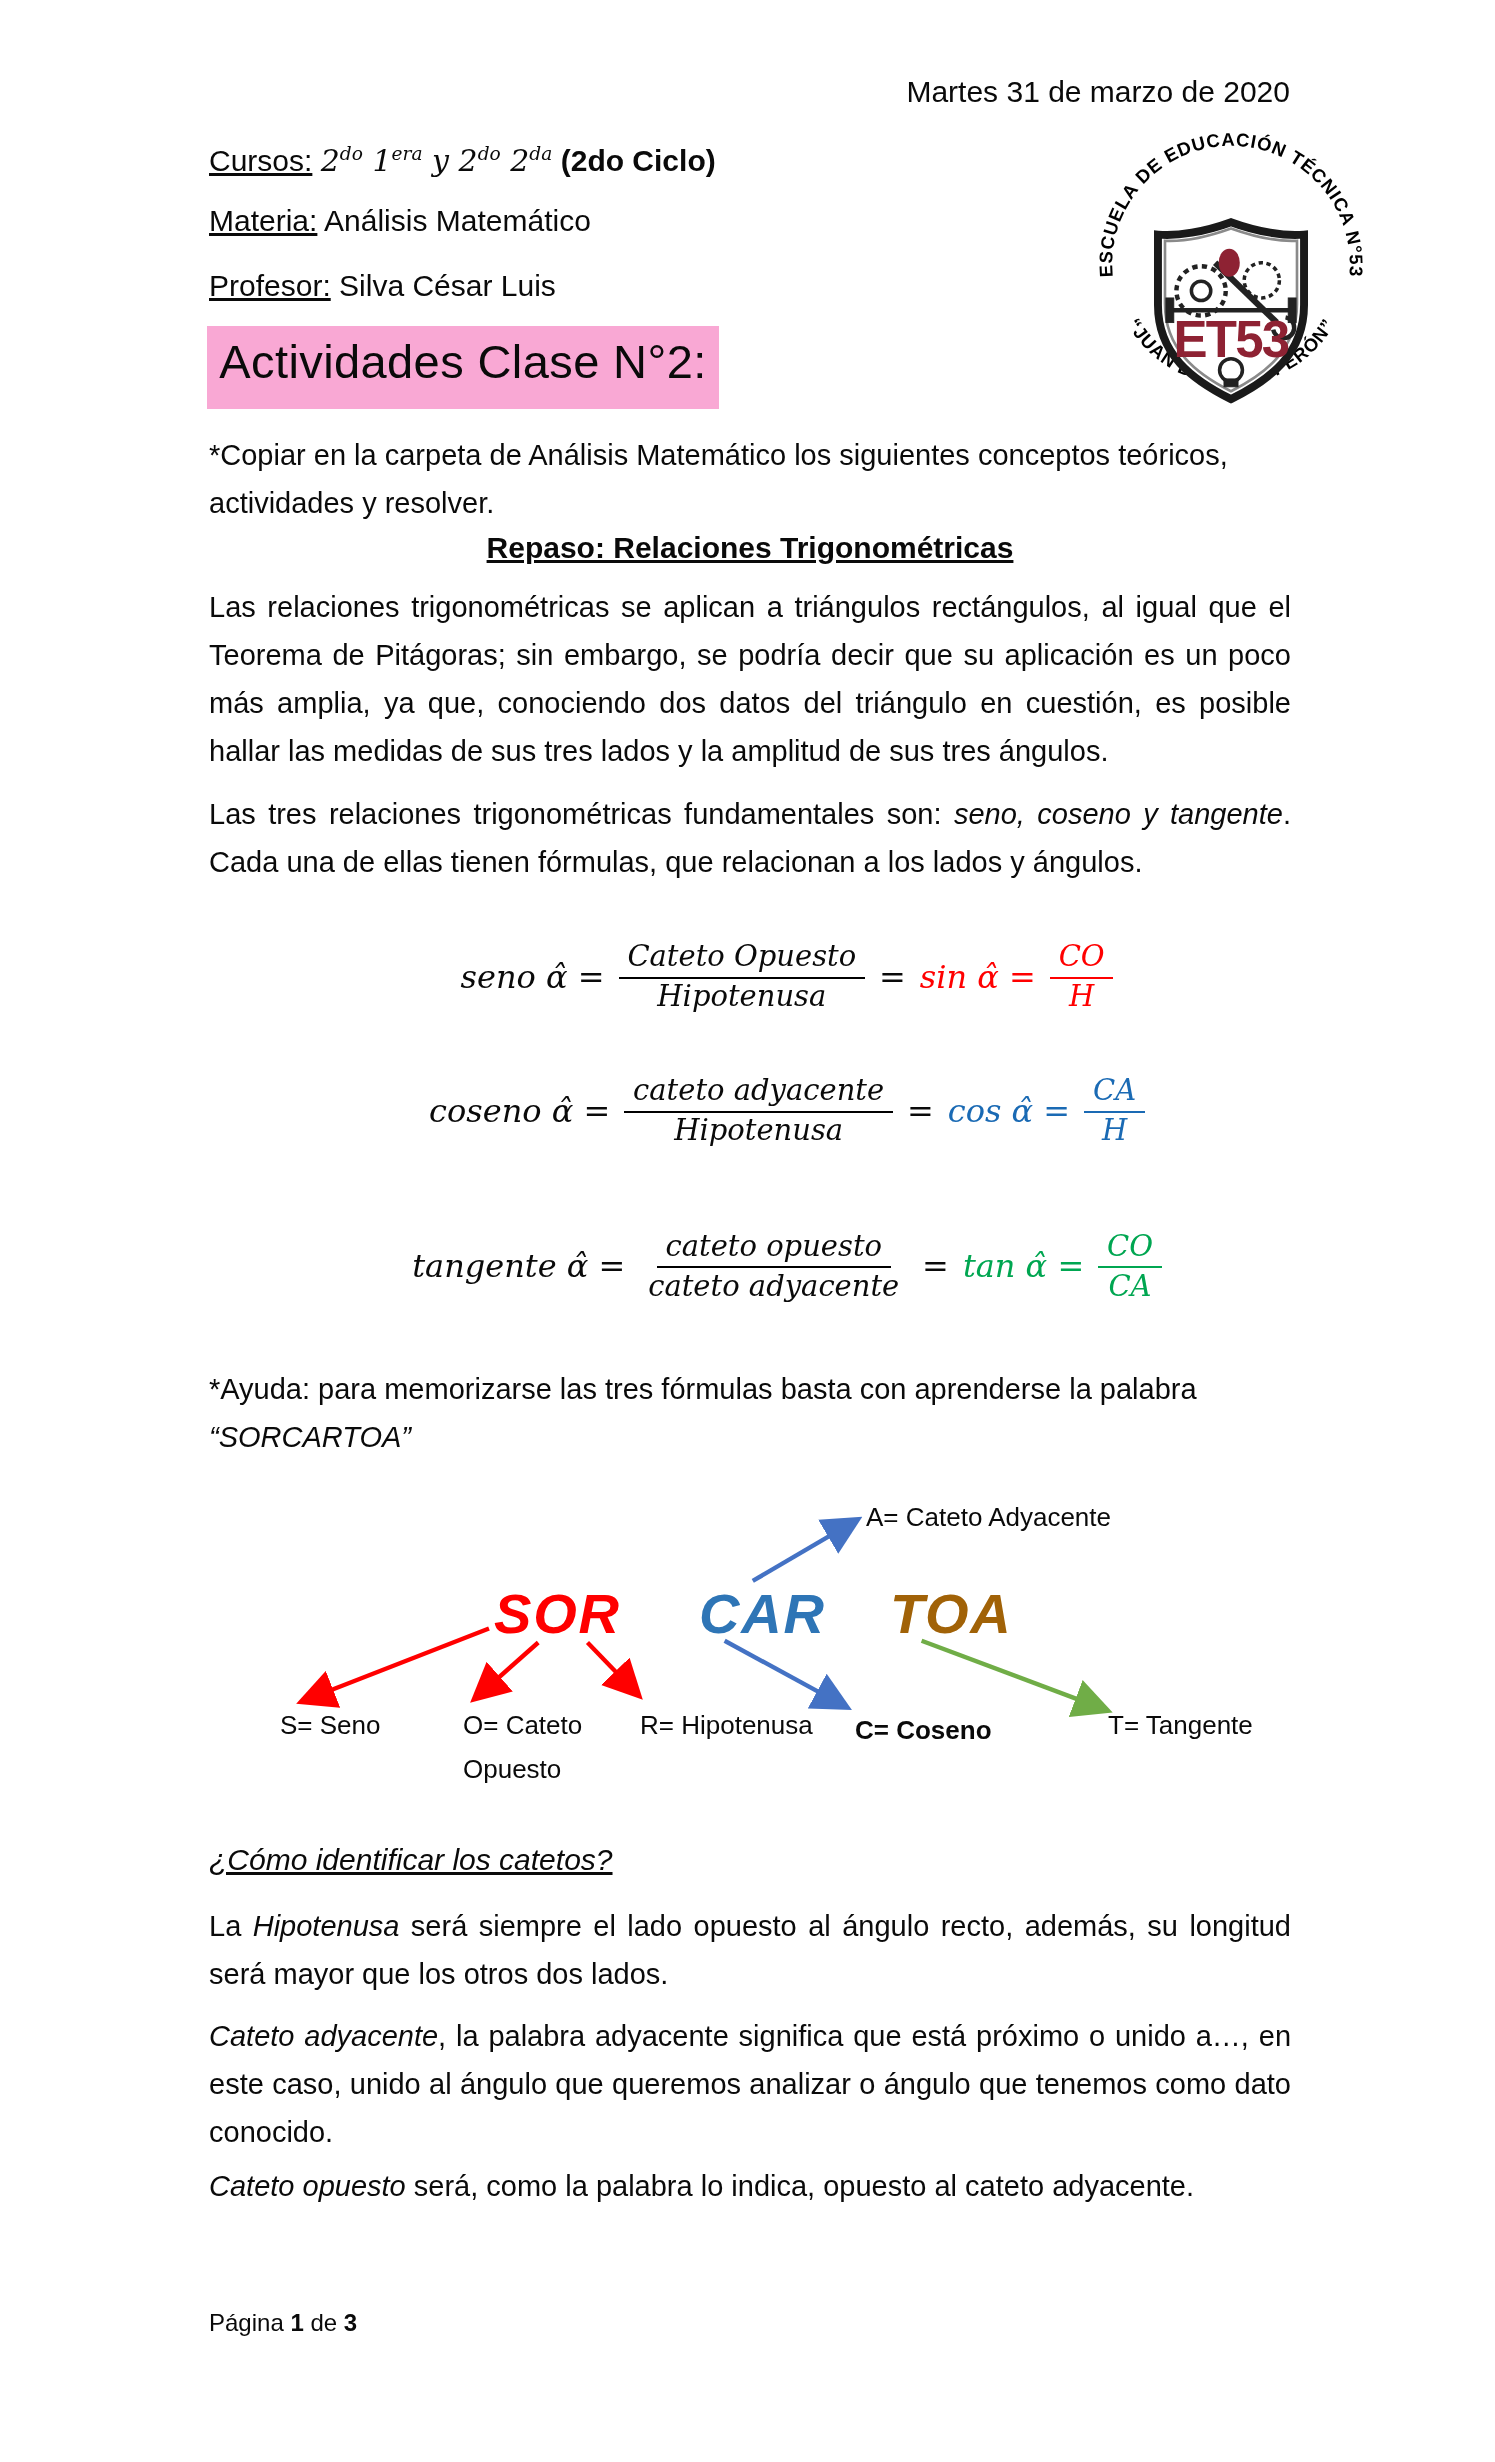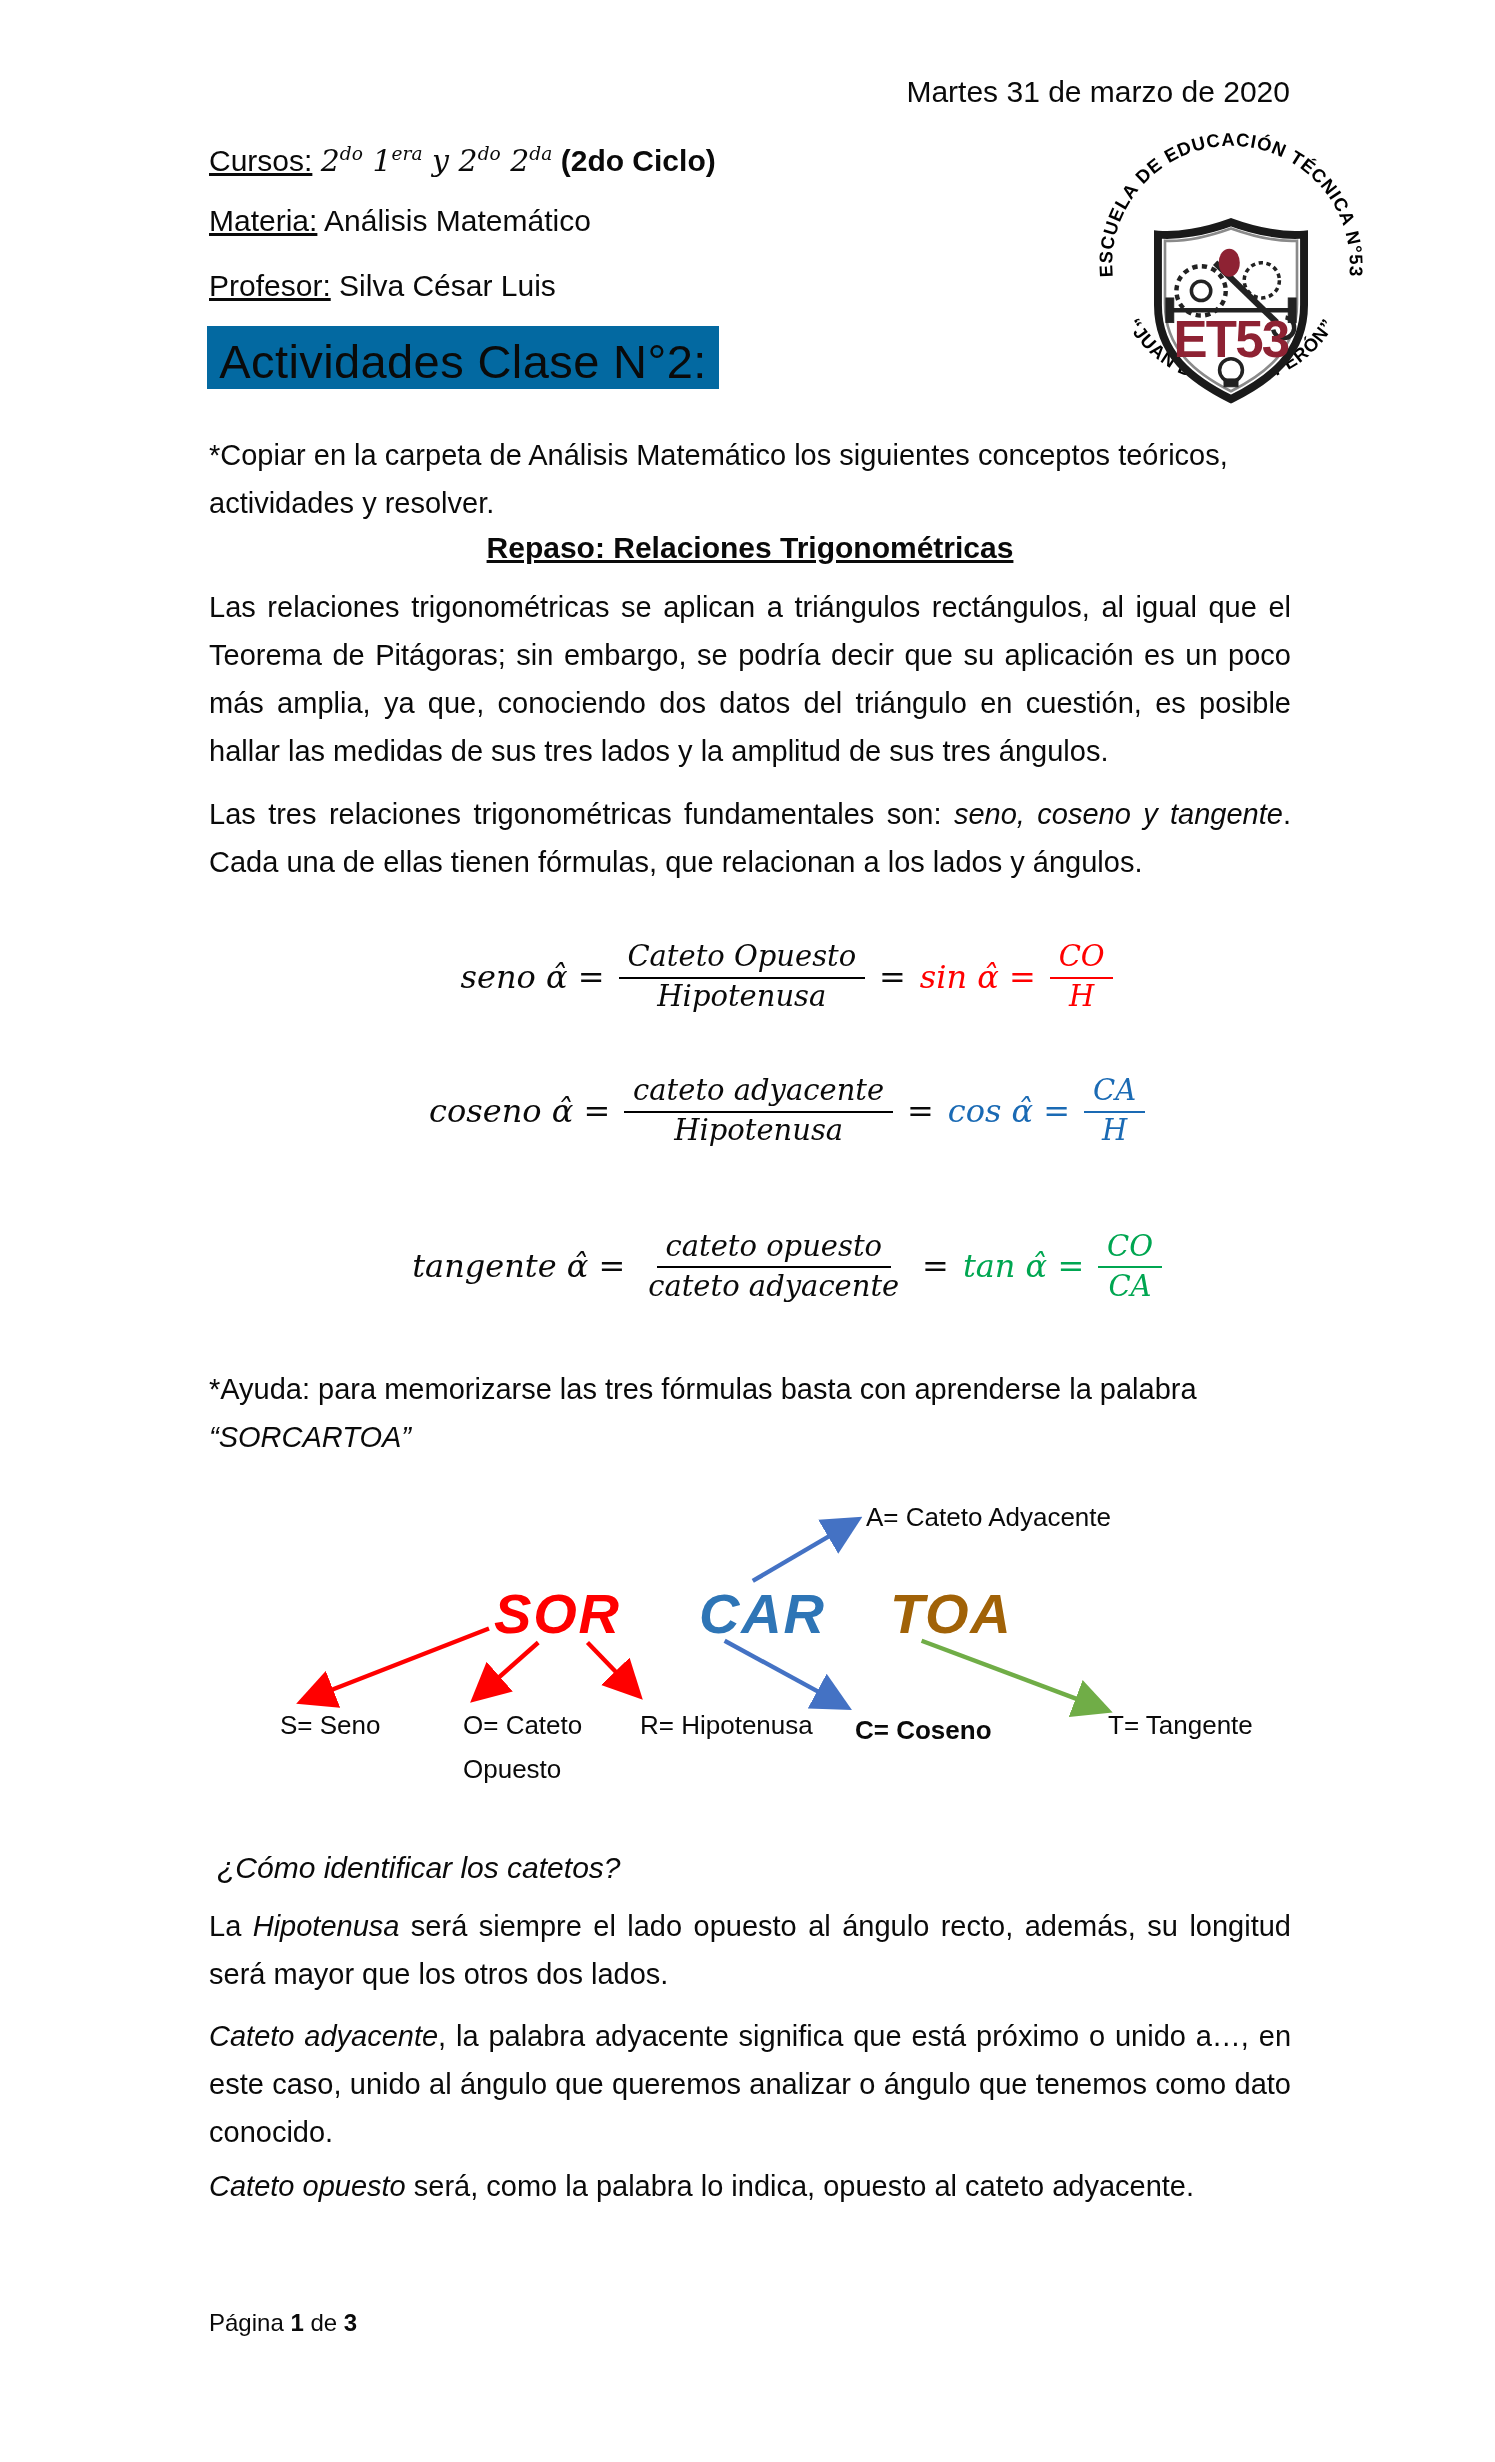--- a/index.html
+++ b/index.html
@@ -9,21 +9,21 @@
   .body-col{left:209px;width:1082px;}
   .txt{font-size:29px;line-height:48px;}
   .just{text-align:justify;}
   .und{text-decoration:underline;}
   .it{font-style:italic;}
   .b{font-weight:bold;}
   .date{top:74px;right:205px;font-size:30px;line-height:35px;}
   .hline{font-size:30px;line-height:39px;}
   .mathrun{font-family:"DejaVu Serif",serif;font-style:italic;}
   .mathrun sup{font-size:0.62em;}
-  .title-box{top:326px;left:207px;background:#0369a1;padding:0 12.3px;height:63px;
+  .title-box{top:326px;left:207px;background:#f9a8d4;padding:0 12.3px;height:83px;
              line-height:71px;font-size:47px;letter-spacing:0.4px;}
   .sec-head{top:531px;text-align:center;font-weight:bold;font-size:30px;}
   .formula{display:flex;align-items:center;justify-content:center;transform:translateX(37px);
            font-family:"DejaVu Serif",serif;font-style:italic;}
   .f-lhs{font-size:32px;margin-right:14px;}
   .frac{display:inline-block;text-align:center;font-size:29px;line-height:1.35;}
   .frac .num{padding:0 8.8px 3.5px 8.8px;border-bottom:2.6px solid #000;}
   .frac .den{padding:3.5px 8.8px 0 8.8px;}
   .f-eq{font-size:32px;margin:0 14px;}
   .f-red{color:#ff0000;}  .f-red .num{border-color:#ff0000;}
@@ -168,21 +168,21 @@
       </marker>
     </defs>
     <line x1="556" y1="1852" x2="346" y2="1934" stroke="#ff0000" stroke-width="5" marker-end="url(#ah-red)"></line>
     <line x1="612" y1="1868" x2="542" y2="1930" stroke="#ff0000" stroke-width="5" marker-end="url(#ah-red)"></line>
     <line x1="668" y1="1868" x2="724" y2="1926" stroke="#ff0000" stroke-width="5" marker-end="url(#ah-red)"></line>
     <line x1="856" y1="1798" x2="972" y2="1730" stroke="#4472c4" stroke-width="5" marker-end="url(#ah-blue)"></line>
     <line x1="824" y1="1866" x2="960" y2="1940" stroke="#4472c4" stroke-width="5" marker-end="url(#ah-blue)"></line>
     <line x1="1048" y1="1866" x2="1256" y2="1944" stroke="#70ad47" stroke-width="5" marker-end="url(#ah-green)"></line>
   </svg>
 
-  <p class="abs body-col question" style="top:1843px;margin:8px;">¿Cómo identificar los catetos?</p>
+  <p class="abs body-col question" style="top:1843px;margin:0;text-decoration:underline;">¿Cómo identificar los catetos?</p>
 
   <p class="abs body-col txt just" style="top:1902px;margin:0;"><span>La </span><span class="it">Hipotenusa</span><span> será siempre el lado opuesto al ángulo recto, además, su longitud será mayor que los otros dos lados.</span></p>
 
   <p class="abs body-col txt just" style="top:2012px;margin:0;"><span class="it">Cateto adyacente</span><span>, la palabra adyacente significa que está próximo o unido a…, en este caso, unido al ángulo que queremos analizar o ángulo que tenemos como dato conocido.</span></p>
 
   <p class="abs body-col txt" style="top:2162px;margin:0;"><span class="it">Cateto opuesto</span><span> será, como la palabra lo indica, opuesto al cateto adyacente.</span></p>
 
   <p class="abs footer" style="left:209px;top:2309px;margin:0;"><span>Página </span><span class="b">1</span><span> de </span><span class="b">3</span></p>
 
 </div>

